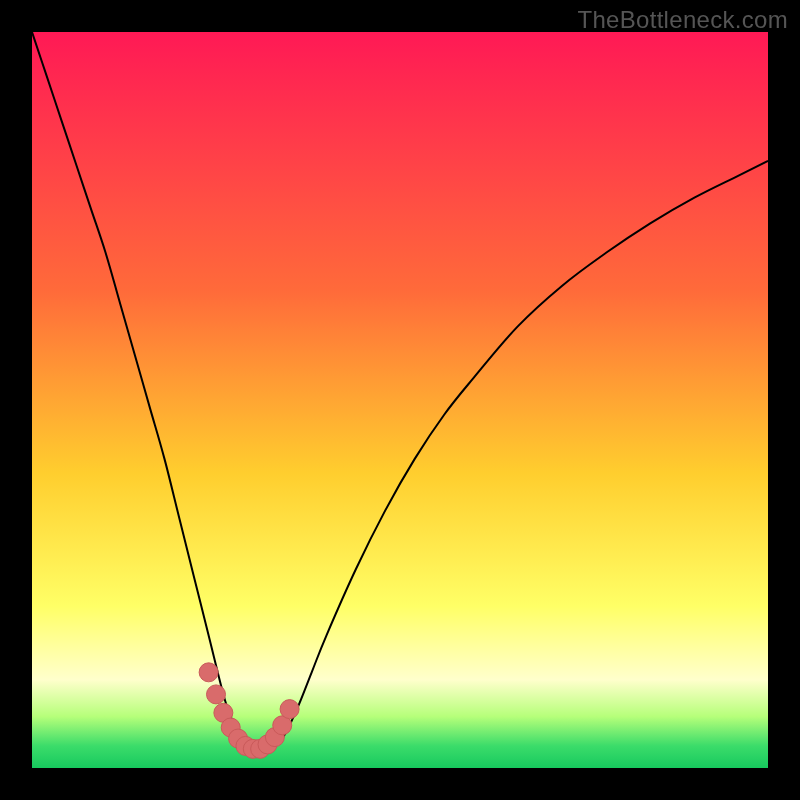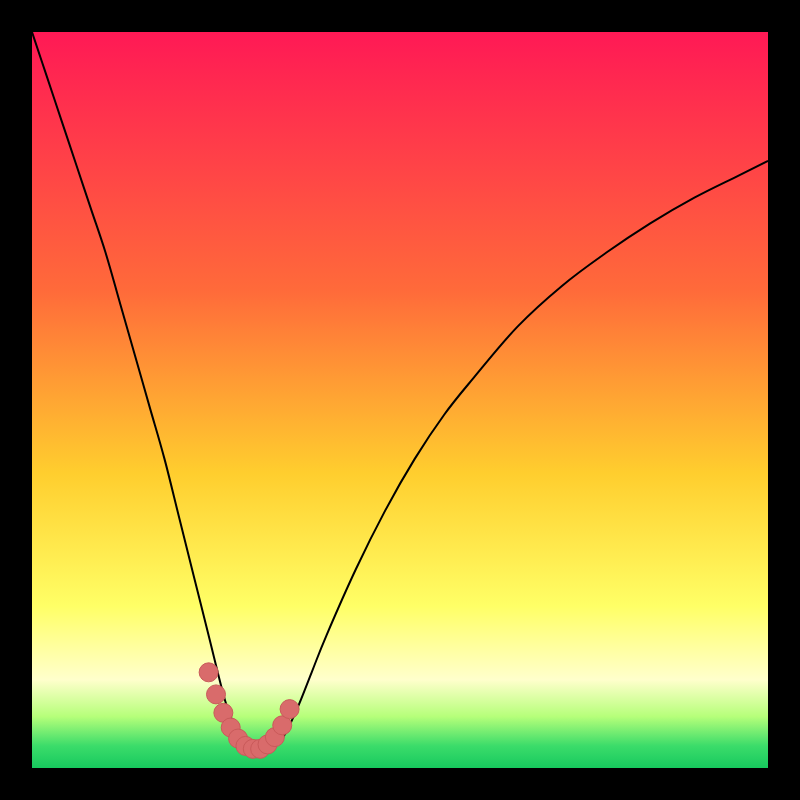--- a/index.html
+++ b/index.html
@@ -64,13 +64,14 @@
           <circle cx="213.44" cy="713.92" r="9.5" fill="#d96b6b" stroke="#c95a5a" stroke-width="1"></circle>
           <circle cx="220.79999999999998" cy="716.864" r="9.5" fill="#d96b6b" stroke="#c95a5a" stroke-width="1"></circle>
           <circle cx="228.16" cy="716.864" r="9.5" fill="#d96b6b" stroke="#c95a5a" stroke-width="1"></circle>
           <circle cx="235.52" cy="712.448" r="9.5" fill="#d96b6b" stroke="#c95a5a" stroke-width="1"></circle>
           <circle cx="242.88000000000002" cy="705.088" r="9.5" fill="#d96b6b" stroke="#c95a5a" stroke-width="1"></circle>
           <circle cx="250.24" cy="693.312" r="9.5" fill="#d96b6b" stroke="#c95a5a" stroke-width="1"></circle>
           <circle cx="257.59999999999997" cy="677.12" r="9.5" fill="#d96b6b" stroke="#c95a5a" stroke-width="1"></circle>
         </g>
     </svg>
   </div>
+  <div class="watermark">TheBottleneck.com</div>
 </div>
 
 </body></html>

